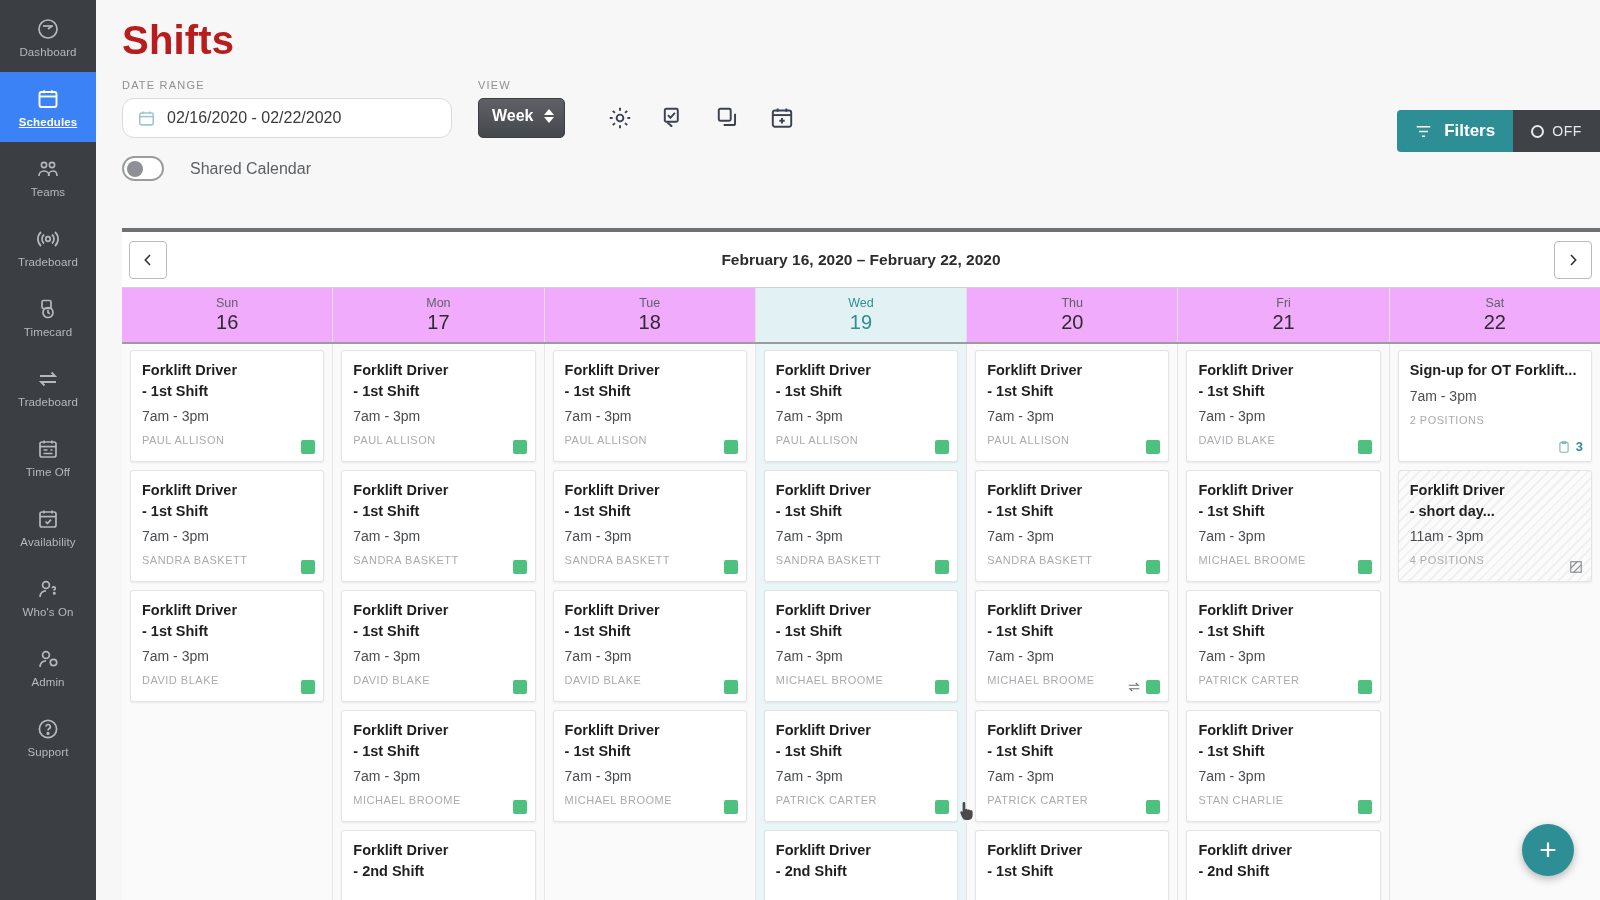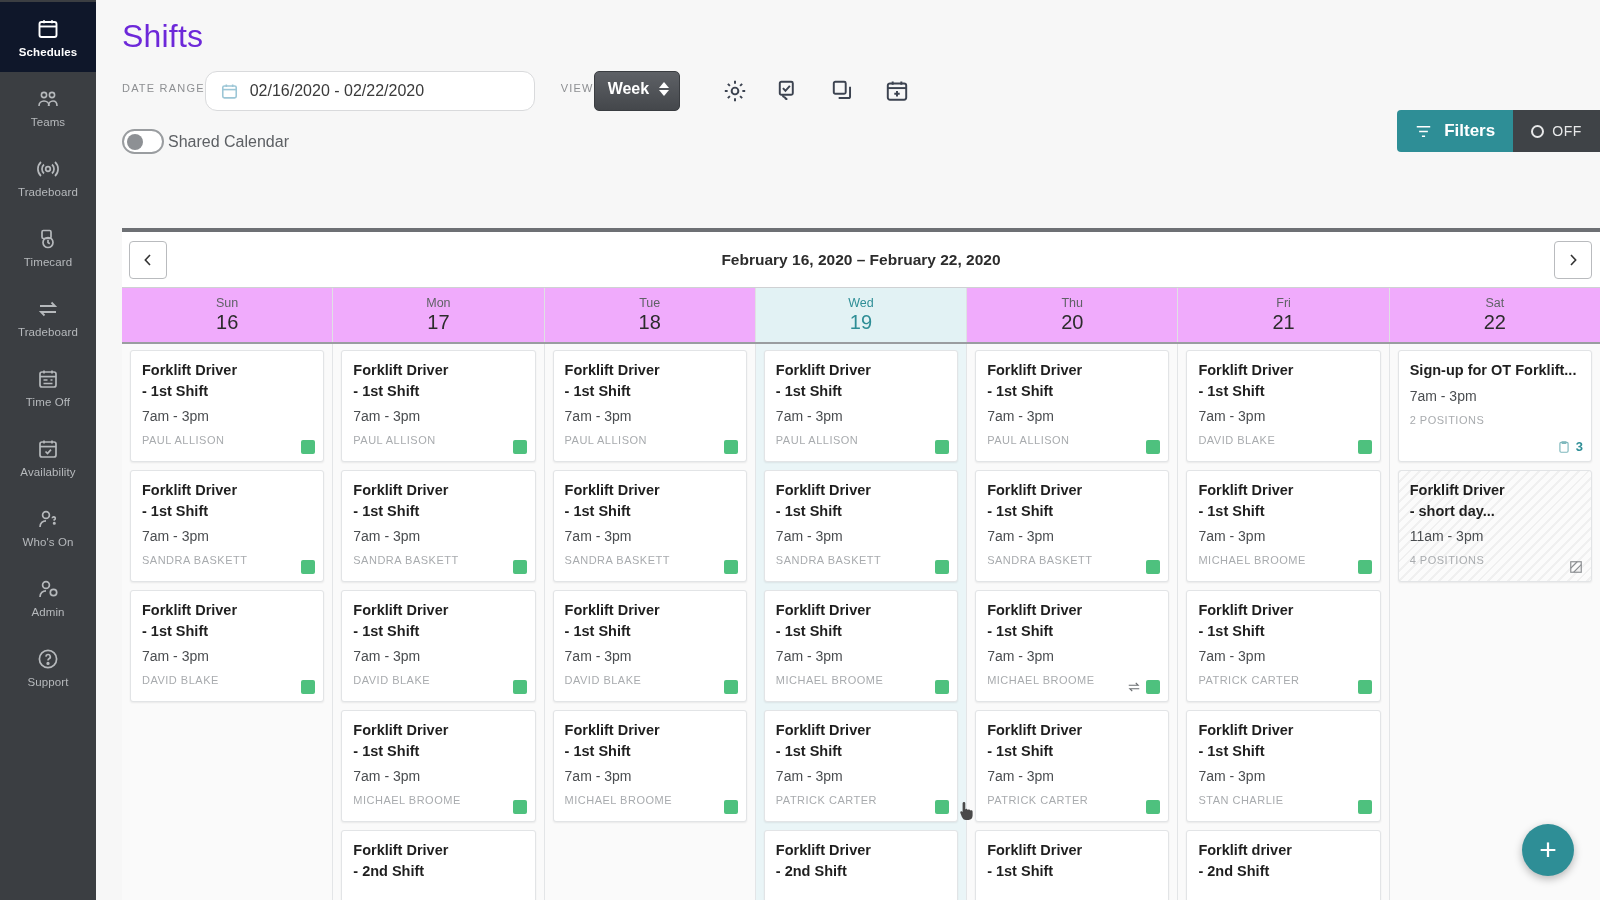--- a/index.html
+++ b/index.html
@@ -22,34 +22,34 @@
   }
   .nav-item {
     height: 70px;
     display: flex; flex-direction: column;
     align-items: center; justify-content: center;
     color: #b6b9bc;
     gap: 5px;
     cursor: pointer;
     user-select: none;
   }
-  .nav-item.active { background: #0f172a; color: #ffffff; }
+  .nav-item.active { background: #3b82f6; color: #ffffff; text-decoration: underline; }
   .nav-item .ico { display: block; width: 24px; height: 24px; line-height: 0; }
   .nav-item .ico svg { display: block; width: 24px; height: 24px; }
   .nav-label { font-size: 11.5px; letter-spacing: .1px; }
   .nav-item.active .nav-label { font-weight: 700; }
 
   
   .main { flex: 1 1 auto; height: 900px; position: relative; background: #f7f7f7; overflow: hidden; }
 
   .page-head { padding: 18px 26px 0 26px; background: #f7f7f7; }
-  .page-title { font-size: 32px; font-weight: 400; color: #6d28d9; letter-spacing: .2px; }
+  .page-title { font-size: 40px; font-weight: 700; color: #b91c1c; letter-spacing: .2px; }
 
   .controls-row { display: flex; align-items: flex-end; margin-top: 16px; gap: 26px; }
-  .ctrl-group { display: flex; flex-direction: row; align-items: center; }
+  .ctrl-group { display: flex; flex-direction: column; }
   .ctrl-label {
     font-size: 11px; letter-spacing: 1.2px; color: #8d8f92;
     margin-bottom: 7px; text-transform: uppercase;
   }
   .date-field {
     width: 330px; height: 40px;
     background: #fff; border: 1px solid #d9dadc; border-radius: 12px;
     display: flex; align-items: center; gap: 11px; padding: 0 14px;
     cursor: pointer;
   }
@@ -82,21 +82,21 @@
   }
   .filters-btn .fico svg { display:block; width: 19px; height: 19px; }
   .filters-off {
     height: 42px; background: #3f4347; color: #e7e8e9;
     display: flex; align-items: center; gap: 8px;
     padding: 0 18px; font-size: 14px; letter-spacing: .6px;
     cursor: pointer;
   }
   .off-ring { width: 13px; height: 13px; border: 2px solid #e7e8e9; border-radius: 50%; }
 
-  .shared-row { display: flex; align-items: center; gap: 4px; margin-top: 18px; padding-bottom: 16px; }
+  .shared-row { display: flex; align-items: center; gap: 26px; margin-top: 18px; padding-bottom: 16px; }
   .toggle {
     width: 42px; height: 25px; border-radius: 13px;
     background: #fff; border: 2px solid #9a9da0;
     display: flex; align-items: center; padding: 0 3px; cursor: pointer;
   }
   .toggle .knob { width: 16px; height: 16px; border-radius: 50%; background: #8d9094; }
   .shared-label { font-size: 16px; color: #5d6064; }
 
   
   .cal-shell { position: absolute; left: 26px; right: 0; top: 228px; bottom: 0; }
@@ -171,20 +171,30 @@
   .cursor { position: absolute; left: 836px; top: 572px; width: 18px; height: 22px; pointer-events: none; }
   .cursor svg { display:block; width:18px; height:22px; }
 </style>
 </head>
 <body>
 
 <div id="app">
 
   <nav class="sidebar">
 
+    <div class="nav-item">
+      <span class="ico">
+          <svg viewBox="0 0 24 24" fill="none" stroke="currentColor" stroke-width="1.7">
+            <circle cx="12" cy="12" r="9"></circle>
+            <path d="M12 12l4-3"></path>
+            <path d="M7 9h10"></path>
+          </svg>
+        </span>
+      <span class="nav-label">Dashboard</span>
+    </div>
 
     <div class="nav-item active">
       <span class="ico">
           <svg viewBox="0 0 24 24" fill="none" stroke="currentColor" stroke-width="1.9">
             <rect x="3.5" y="5" width="17" height="15" rx="2"></rect>
             <path d="M3.5 9.5h17"></path>
             <path d="M8 3.2v3M16 3.2v3"></path>
           </svg>
         </span>
       <span class="nav-label">Schedules</span>

